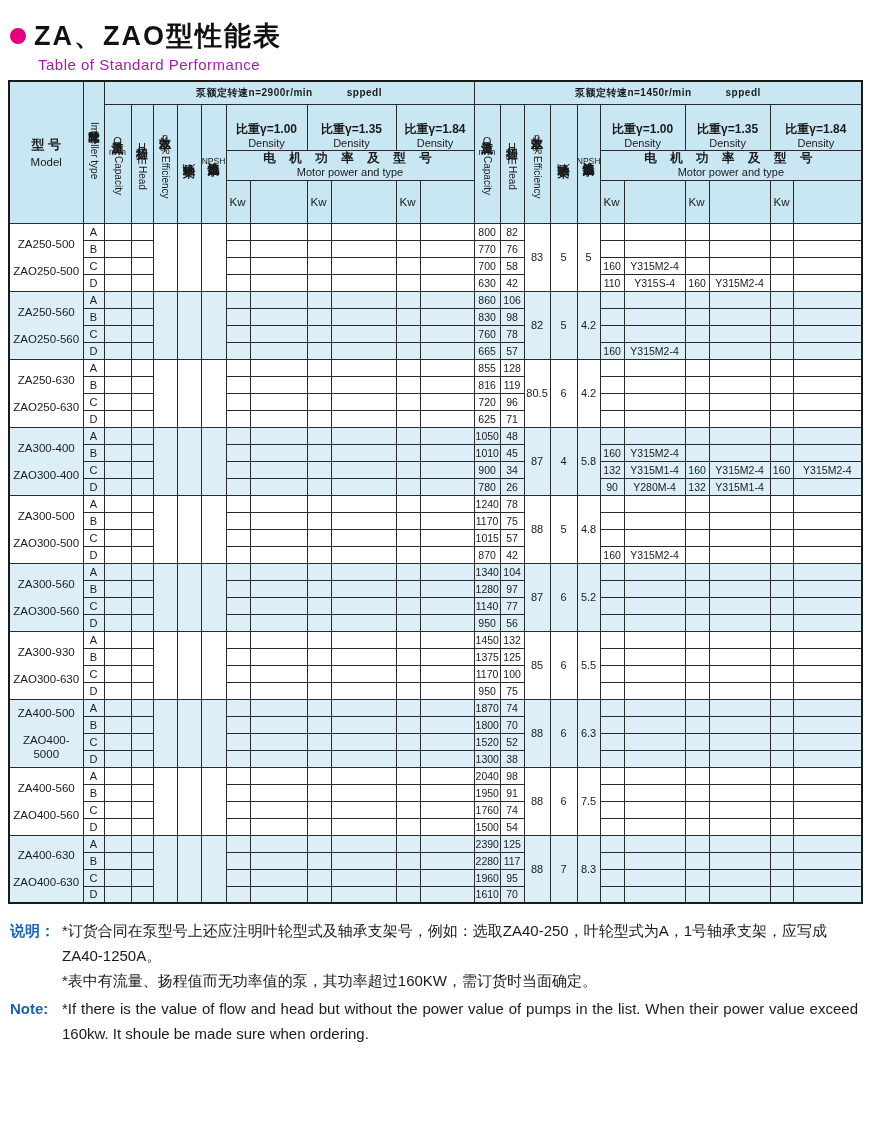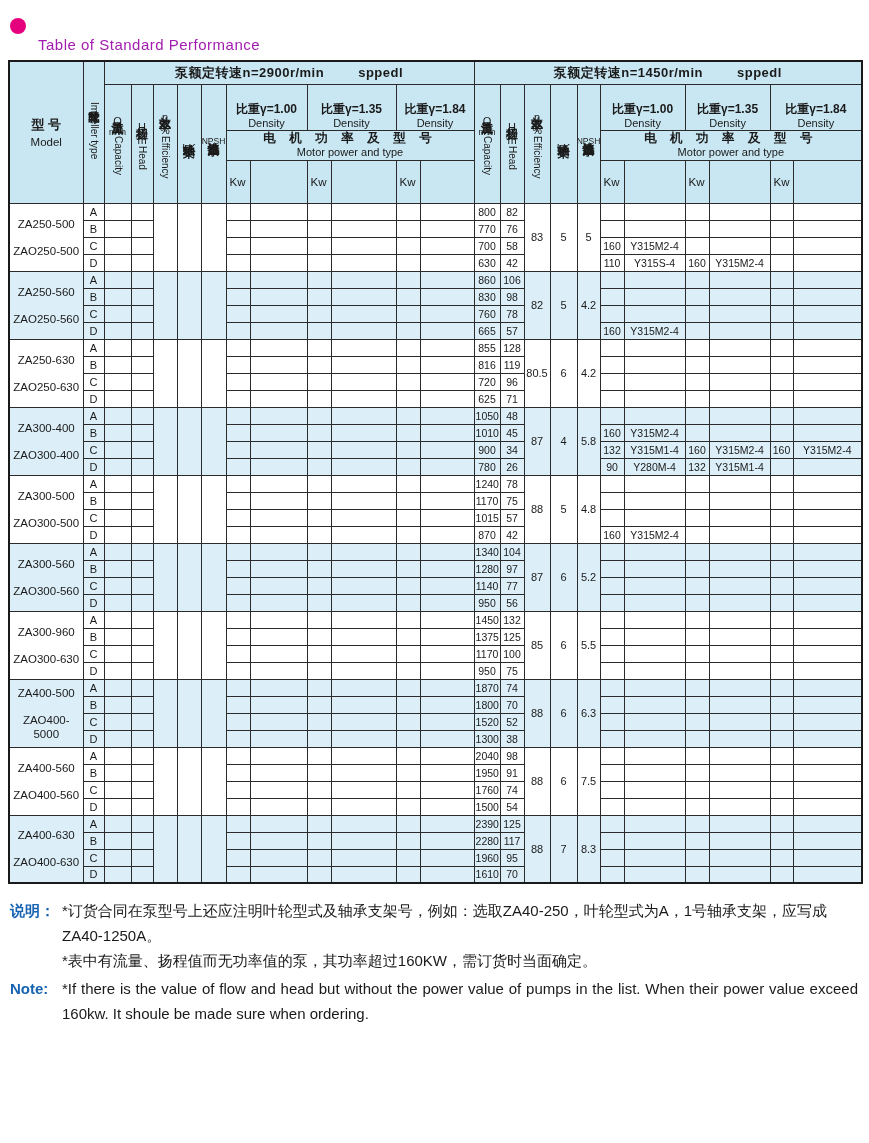--- a/index.html
+++ b/index.html
@@ -15,21 +15,21 @@
 
   
   table { border-collapse:collapse; table-layout:fixed; width:853px; margin:7px 0 0 8px;
           border:2px solid #1a1a1a; }
   th, td { border:1px solid #2b2b2b; overflow:hidden; }
   thead th { background:#c9e7f2; font-weight:bold; font-size:12px; padding:0; }
   .h1 { height:23px; }
   .h2 { height:32px; }
   .h3 { height:30px; }
   .h4 { height:43px; }
-  .speed { font-size:13px; letter-spacing:0.5px; }
+  .speed { font-size:10px; letter-spacing:0.5px; }
   .speed .gap { display:inline-block; width:34px; }
   .den-cn { font-size:12px; font-weight:bold; display:block; line-height:15px; padding-top:17px;}
   .den-en { font-size:11px; font-weight:normal; display:block; line-height:13px; }
   .motor-cn { font-size:12.5px; font-weight:bold; letter-spacing:5px; display:block; line-height:15px; }
   .motor-en { font-size:11px; font-weight:normal; display:block; line-height:13px; letter-spacing:0; }
   .kw-h { font-weight:normal; font-size:11.5px; text-align:left; padding-left:3px; }
   .model-h { font-size:13px; font-weight:bold; }
   .model-h .en { display:block; font-weight:normal; font-size:11.5px; margin-top:2px; }
 
   .vwrap { display:flex; flex-direction:column; align-items:center; justify-content:center; height:103px; line-height:1; }
@@ -49,20 +49,21 @@
   td.mtype { font-size:10.5px; letter-spacing:0; }
   td.num, td.kw { font-size:10.5px; }
   td.mid { font-size:11px; }
 </style>
 </head>
 <body>
 
 <div class="title-block">
   <div class="title-row">
     <span class="bullet"></span>
+    <span class="main-title">ZA、ZAO型性能表</span>
   </div>
   <div class="sub-title">Table of Standard Performance</div>
 </div>
 
 <table>
   <colgroup>
     <col style="width:74px">
       <col style="width:21px">
     <col style="width:27px">
       <col style="width:22px">
@@ -740,21 +741,21 @@
         <td class="num">56</td>
         <td class="kw"></td>
         <td class="mtype"></td>
         <td class="kw"></td>
         <td class="mtype"></td>
         <td class="kw"></td>
         <td class="mtype"></td>
       </tr>
       <tr>
         <td class="model" rowspan="4">
-          <div>ZA300-960</div>
+          <div>ZA300-930</div>
           <div>ZAO300-630</div>
         </td>
         <td class="mid">A</td>
         <td class="num"></td>
         <td class="num"></td>
         <td class="mid" rowspan="4"></td>
         <td class="mid" rowspan="4"></td>
         <td class="mid" rowspan="4"></td>
         <td class="kw"></td>
         <td class="mtype"></td>

